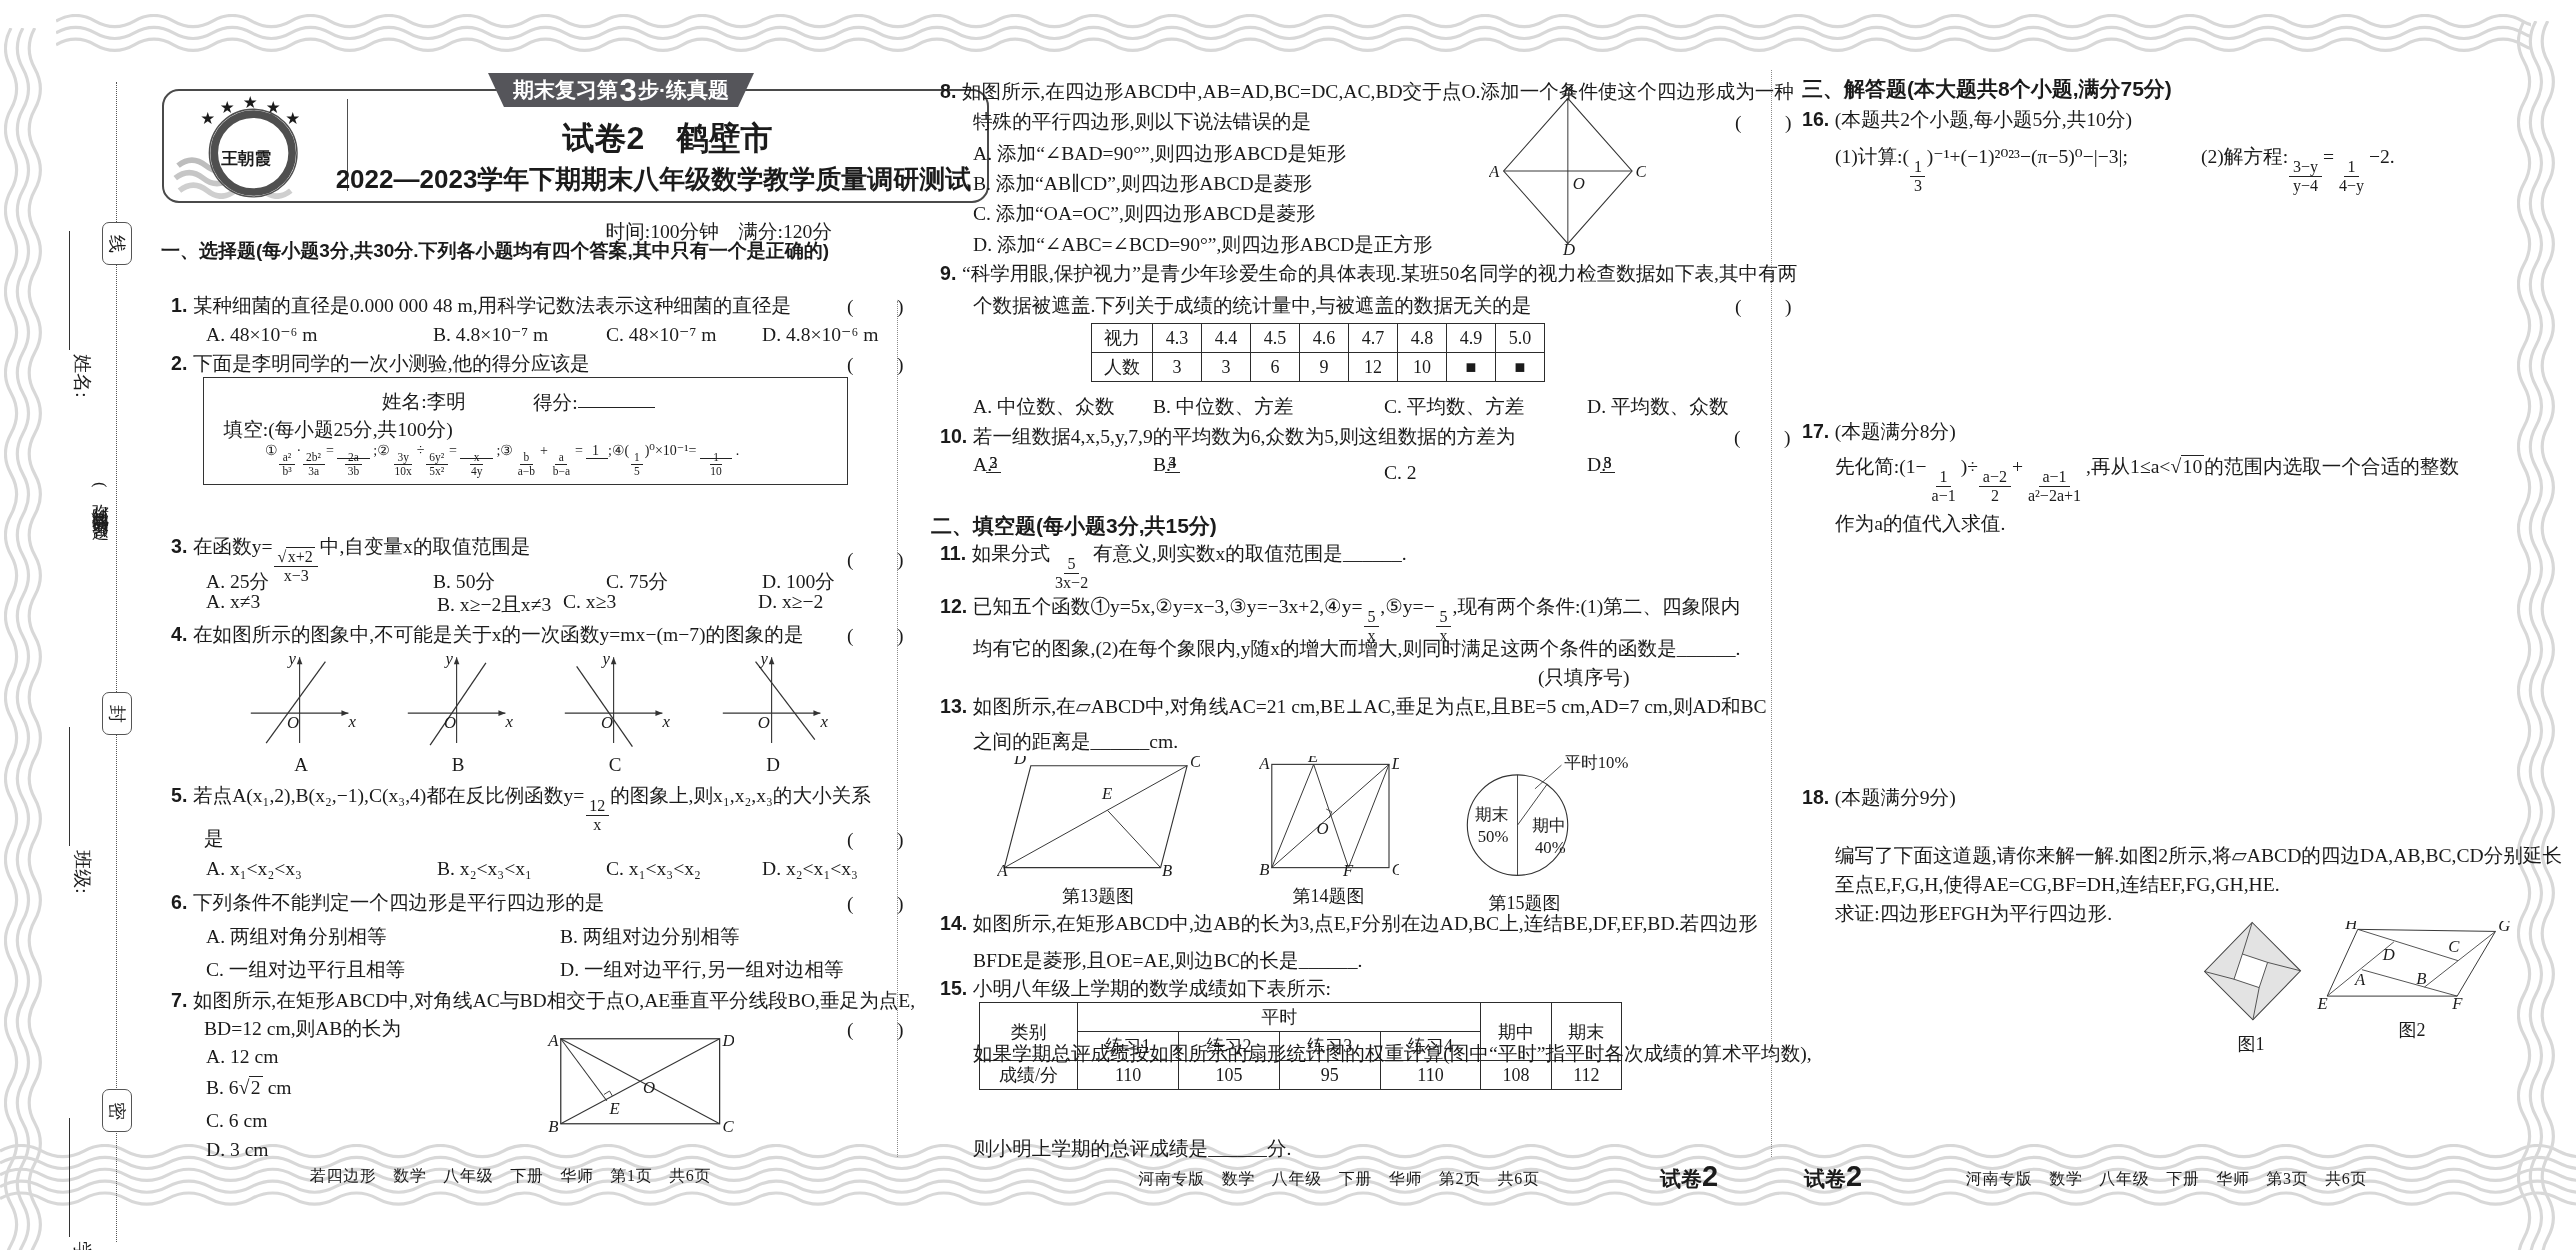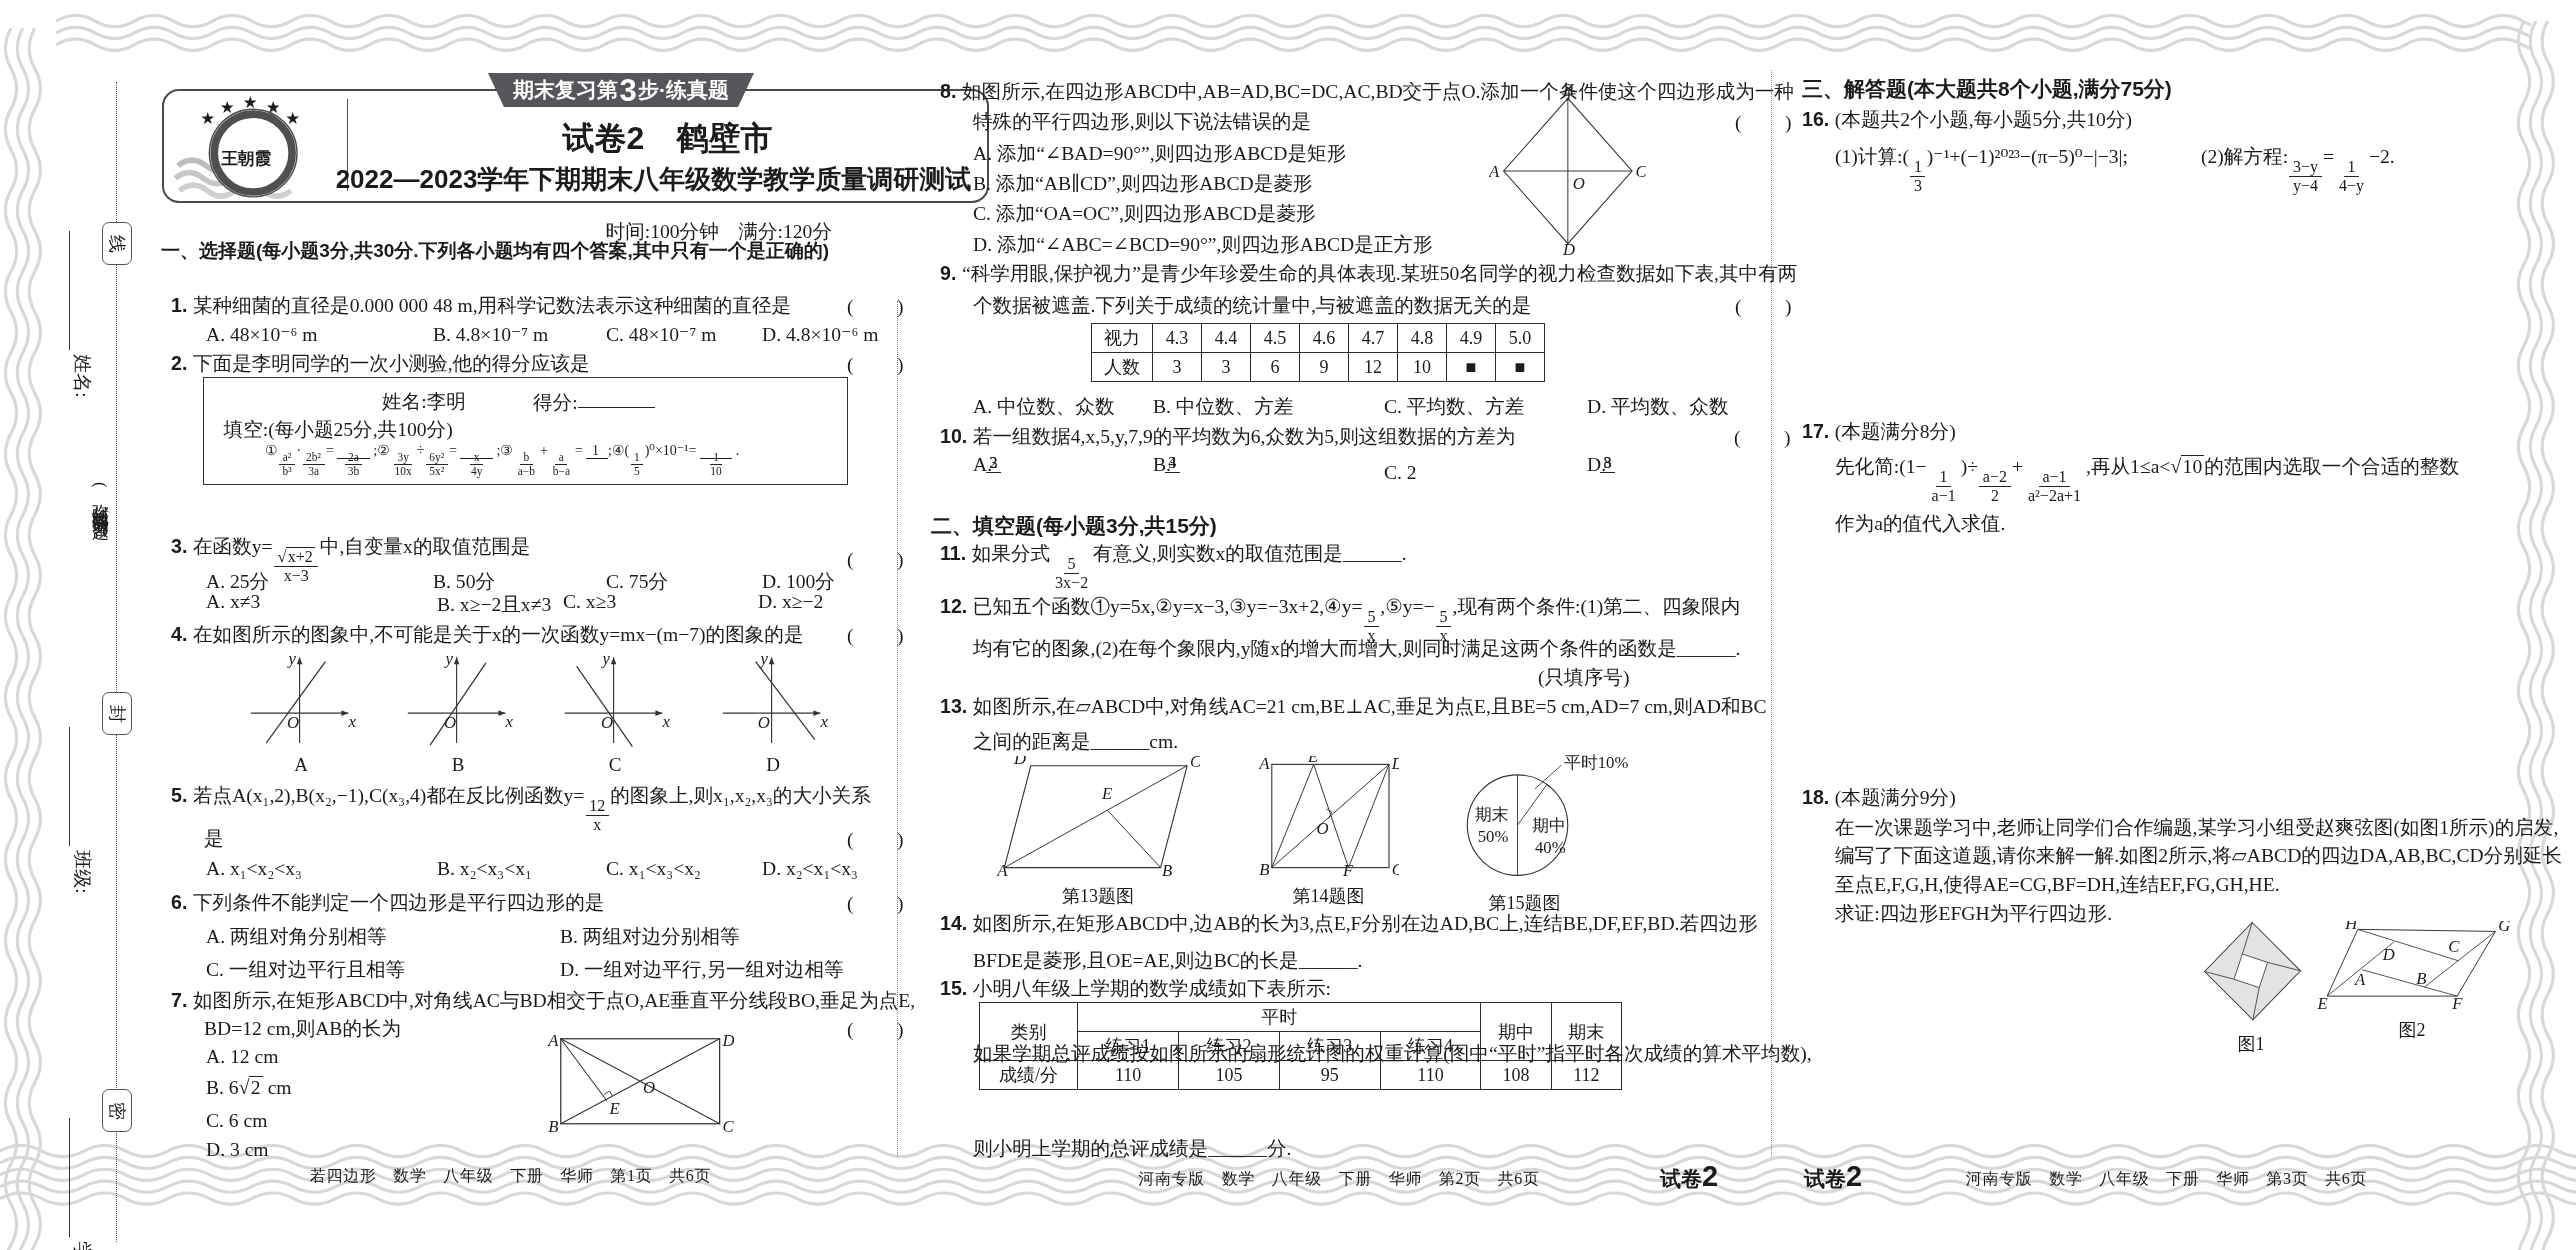--- a/index.html
+++ b/index.html
@@ -544,21 +544,20 @@
         <span class="fd">2</span>
       </span>+<span class="frac">
         <span class="fn">a−1</span>
         <span class="fd">a²−2a+1</span>
       </span>,再从1≤a&lt;<span class="sqrt"><span class="rs">√</span><span class="rad">10</span></span>的范围内选取一个合适的整数</div>
   <div class="abs" style="left:1835px;top:510px;">作为a的值代入求值.</div>
 
   <div class="abs" style="left:1802px;top:784px;">
     <span class="qn">18.</span><span>(本题满分9分)</span>
   </div>
-  <div class="abs" style="left:1835px;top:814px;">在一次课题学习中,老师让同学们合作编题,某学习小组受赵爽弦图(如图1所示)的启发,</div>
   <div class="abs" style="left:1835px;top:842px;">编写了下面这道题,请你来解一解.如图2所示,将▱ABCD的四边DA,AB,BC,CD分别延长</div>
   <div class="abs" style="left:1835px;top:871px;">至点E,F,G,H,使得AE=CG,BF=DH,连结EF,FG,GH,HE.</div>
   <div class="abs" style="left:1835px;top:900px;">求证:四边形EFGH为平行四边形.</div>
 
   <div class="abs" style="left:2195px;top:919px;width:112px;text-align:center;">
     <svg width="105" height="105" viewBox="0 0 150 150">
       <polygon points="76,5 145,74 77,144 8,75" fill="#e3e3e3" stroke="#444" stroke-width="1.5"></polygon>
       <polygon points="62,50 98,62 86,98 50,86" fill="#ffffff" stroke="#444" stroke-width="1.3"></polygon>
       <line x1="76" y1="5" x2="62" y2="50" stroke="#444" stroke-width="1.3"></line>
       <line x1="145" y1="74" x2="98" y2="62" stroke="#444" stroke-width="1.3"></line>

